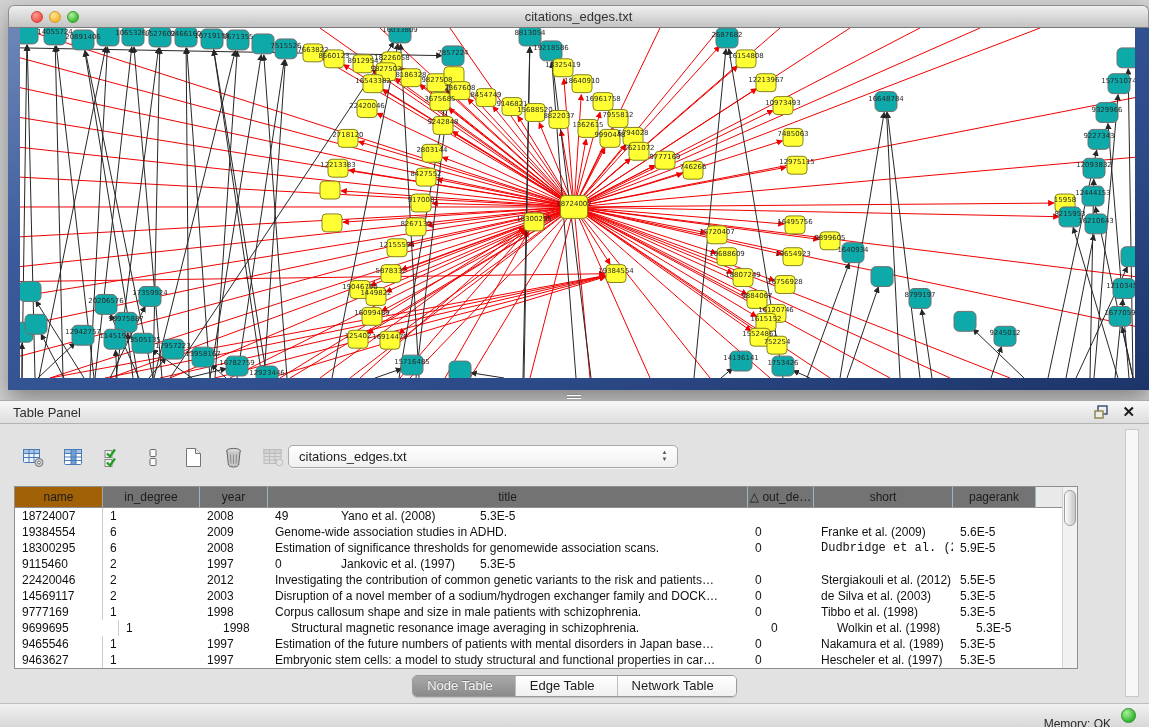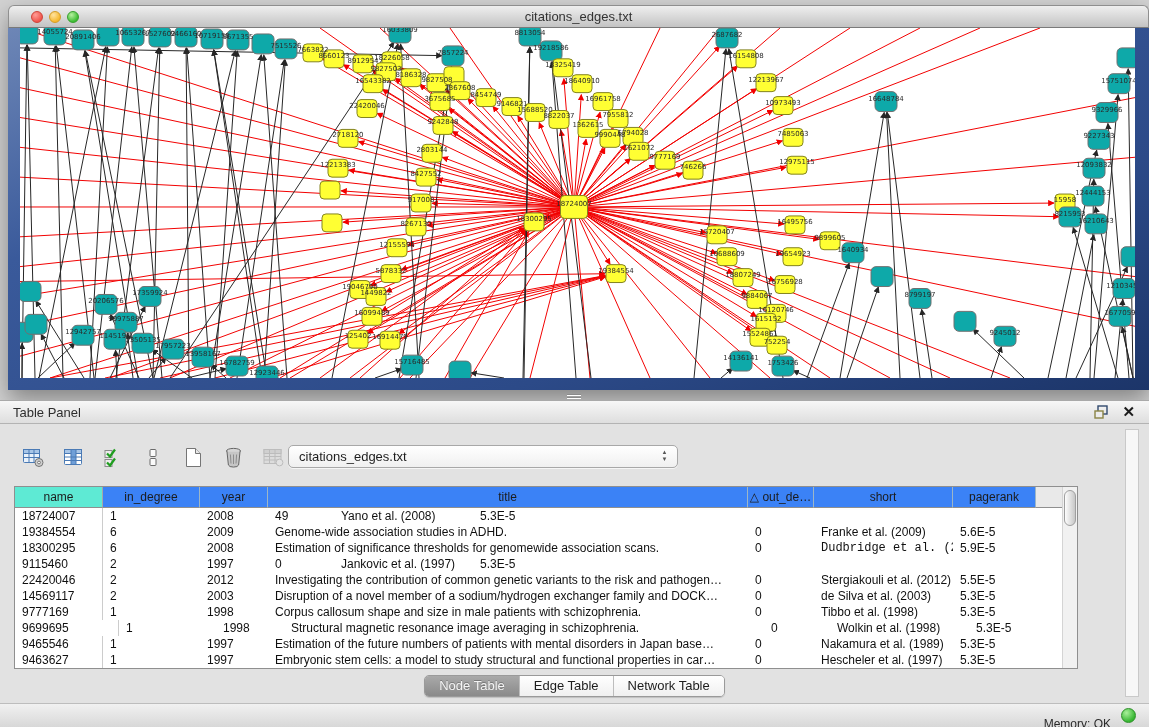--- a/index.html
+++ b/index.html
@@ -49,41 +49,41 @@
     border:1px solid #a8a8a8; border-radius:5px;
     background:linear-gradient(#ffffff,#f0f0f0); box-shadow:0 1px 0 rgba(255,255,255,.7);
     font-size:13px; color:#1d1d1d; line-height:21px; padding-left:10px; }
   .chooser-arrows { position:absolute; right:8px; top:3px; width:9px; font-size:6px;
     color:#555; line-height:7px; text-align:center; }
 
   .table-box { position:absolute; left:14px; top:85px; width:1064px; height:183px;
     background:#ffffff; border:1px solid #8f8f8f; }
   .thead { display:flex; height:21px; }
   .th { font-size:12px; color:#1c1c1c; text-align:center; line-height:20px;
-    background:#3b82f6; border-right:1px solid #9db6c6; border-bottom:1px solid #8f8f8f;
+    background:#737373; border-right:1px solid #9db6c6; border-bottom:1px solid #8f8f8f;
     white-space:nowrap; overflow:hidden; }
-  .th.gray { background:#5eead4; border-right:1px solid #a7a7a7; }
+  .th.gray { background:#a16207; border-right:1px solid #a7a7a7; }
   .th.filler { background:#e9e9e9; border-right:none; flex:1; }
   .tbody { position:relative; }
   .tr { display:flex; height:16px; }
   .td { font-size:12px; color:#101010; line-height:16px; padding:0 4px 0 7px;
     white-space:nowrap; overflow:hidden; }
   .td.c0 { border-right:1px solid #cccccc; }
   .vscroll { position:absolute; right:0; top:0; width:15px; height:181px;
     background:#f1f1f1; border-left:1px solid #d4d4d4; }
   .vthumb { position:absolute; left:1px; top:3px; width:12px; height:36px; border-radius:6px;
     background:linear-gradient(90deg,#fdfdfd,#c7c7c7); border:1px solid #9f9f9f; }
 
   .side-strip { position:absolute; left:1125px; top:28px; width:14px; height:268px;
     background:#f7f7f7; border:1px solid #c9c9c9; }
 
   .tabs { position:absolute; left:0; right:0; top:274px; display:flex; justify-content:center; }
   .seg { display:flex; border:1px solid #9a9a9a; border-radius:5px; overflow:hidden;
     box-shadow:0 1px 1px rgba(0,0,0,.15); }
-  .seg-btn { font-size:13px; padding:2px 14px 3px 14px; background:linear-gradient(#ffffff,#f0f0f0);
+  .seg-btn { font-size:13px; padding:2px 22px 3px 14px; background:linear-gradient(#ffffff,#f0f0f0);
     color:#1d1d1d; border-right:1px solid #bdbdbd; }
   .seg-btn:last-child { border-right:none; }
   .seg-btn.active { background:linear-gradient(#a9a9a9,#8a8a8a); color:#f4f4f4;
     text-shadow:0 -1px 0 rgba(0,0,0,.25); }
 
   
   #status-bar { position:absolute; left:0; bottom:0; width:1149px; height:24px;
     background:linear-gradient(#f1f1f1,#d8d8d8); border-top:1px solid #bdbdbd; }
   .mem-label { position:absolute; right:38px; top:13px; font-size:12px; color:#2b2b2b; }
   .mem-led { position:absolute; right:13px; top:4px; width:15px; height:15px; border-radius:50%;
@@ -656,21 +656,21 @@
           <div class="td c1" style="width: 97px;">2</div>
           <div class="td c2" style="width: 68px;">1997</div>
           <div class="td c4" style="width: 66px;">0</div>
           <div class="td c5" style="width: 139px;">Jankovic et al. (1997)</div>
           <div class="td c6" style="width: 83px;">5.3E-5</div>
         </div>
         <div class="tr">
           <div class="td c0" style="width: 88px;">22420046</div>
           <div class="td c1" style="width: 97px;">2</div>
           <div class="td c2" style="width: 68px;">2012</div>
-          <div class="td c3" style="width: 480px;">Investigating the contribution of common genetic variants to the risk and pathogen…</div>
+          <div class="td c3" style="width: 480px;">Investigating the contribution of common genetic variants to the risk and patients…</div>
           <div class="td c4" style="width: 66px;">0</div>
           <div class="td c5" style="width: 139px;">Stergiakouli et al. (2012)</div>
           <div class="td c6" style="width: 83px;">5.5E-5</div>
         </div>
         <div class="tr">
           <div class="td c0" style="width: 88px;">14569117</div>
           <div class="td c1" style="width: 97px;">2</div>
           <div class="td c2" style="width: 68px;">2003</div>
           <div class="td c3" style="width: 480px;">Disruption of a novel member of a sodium/hydrogen exchanger family and DOCK…</div>
           <div class="td c4" style="width: 66px;">0</div>

